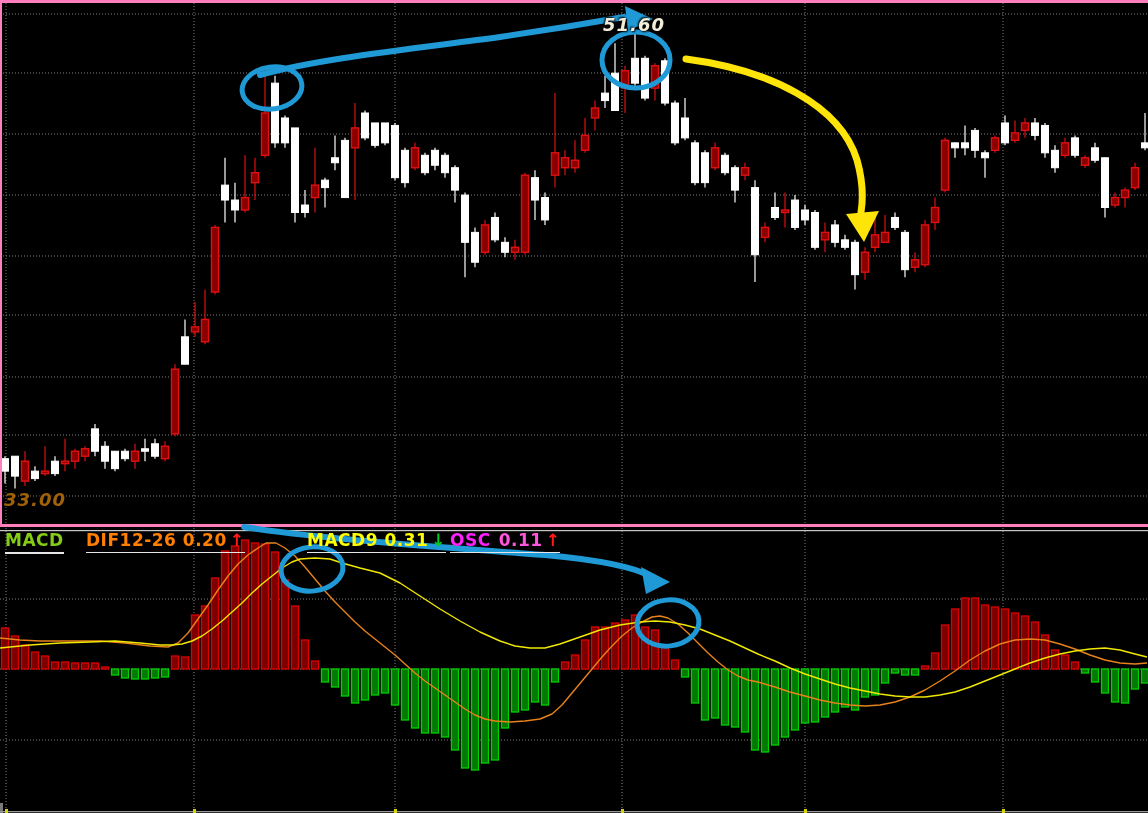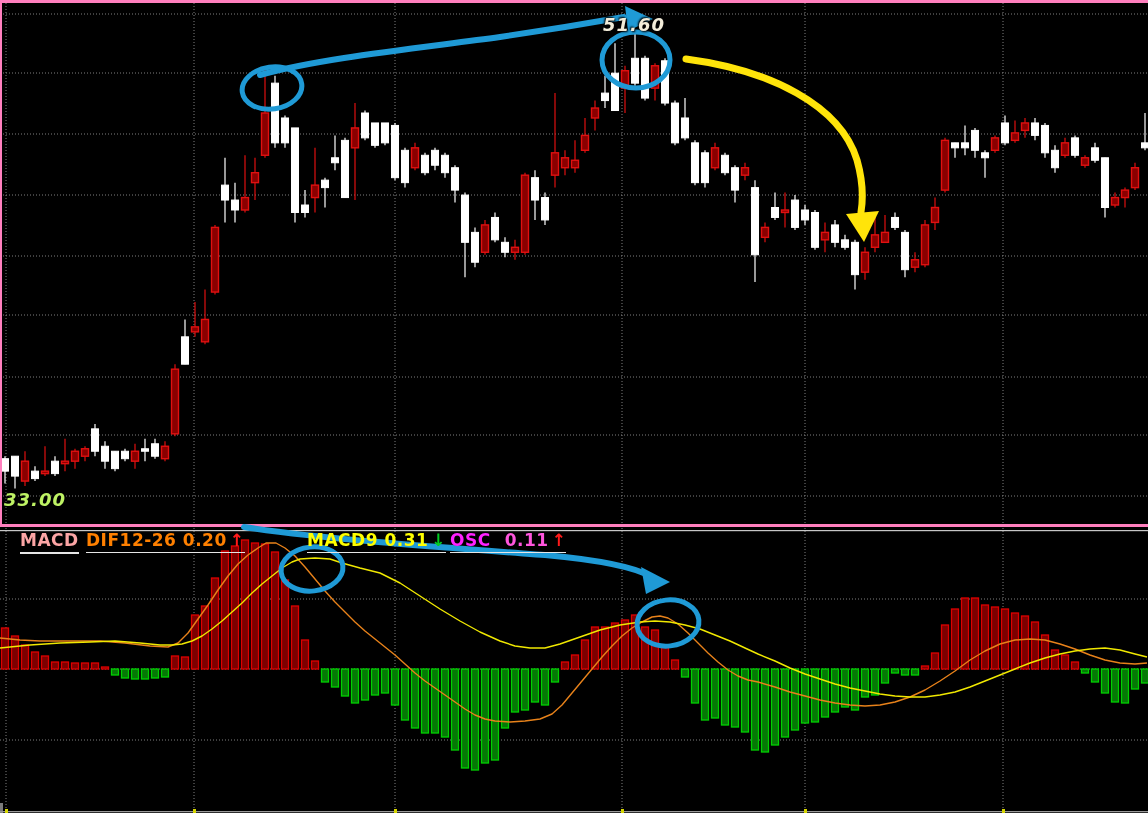--- a/index.html
+++ b/index.html
@@ -7,31 +7,31 @@
     position:relative;width:1148px;height:813px;background:#000;overflow:hidden;
     font-family:"DejaVu Sans","Liberation Sans",sans-serif;
   }
   #base-svg,#anno-svg{position:absolute;left:0;top:0;width:1148px;height:813px;display:block;}
   #anno-svg{pointer-events:none;}
   .price-label{
     position:absolute;font-weight:bold;font-size:18px;letter-spacing:1px;
     text-shadow:1px 1px 2px #000,-1px -1px 2px #000;white-space:nowrap;z-index:3;font-style:italic;
   }
   #peak-label{left:603px;top:14px;color:#f2ecd9;}
-  #floor-label{left:4px;top:489px;color:#bef264;}
+  #floor-label{left:4px;top:489px;color:#a16207;}
   #macd-header{position:absolute;left:0;top:531px;width:1148px;height:24px;z-index:3;}
   .hgroup{
     position:absolute;top:0;font-weight:bold;font-size:17px;letter-spacing:0.5px;
     border-bottom:1px solid #e6e6e6;padding-bottom:2px;white-space:nowrap;line-height:19px;
   }
-  .hg-macd{left:20px;color:#fca5a5;border-bottom-width:2px;}
+  .hg-macd{left:5px;color:#84cc16;border-bottom-width:2px;}
   .hg-dif{left:86px;color:#ff8000;}
   .hg-dea{left:283px;color:#ffff00;margin-left:24px;}
   .hg-osc{left:450px;color:#ff22ff;}
-  .osc-val{color:#ff55dd;margin-left:14px;}
+  .osc-val{color:#ff55dd;margin-left:8px;}
   .arr{font-size:17px;margin-left:3px;}
   .arr-up{color:#ff1a1a;}
   .arr-dn{color:#00cc22;}
 </style>
 </head>
 <body>
 
 <div id="chart-root">
   <svg id="base-svg" viewBox="0 0 1148 813">
       <g stroke="#ababab" stroke-width="1" stroke-dasharray="1 2" opacity="0.75">

